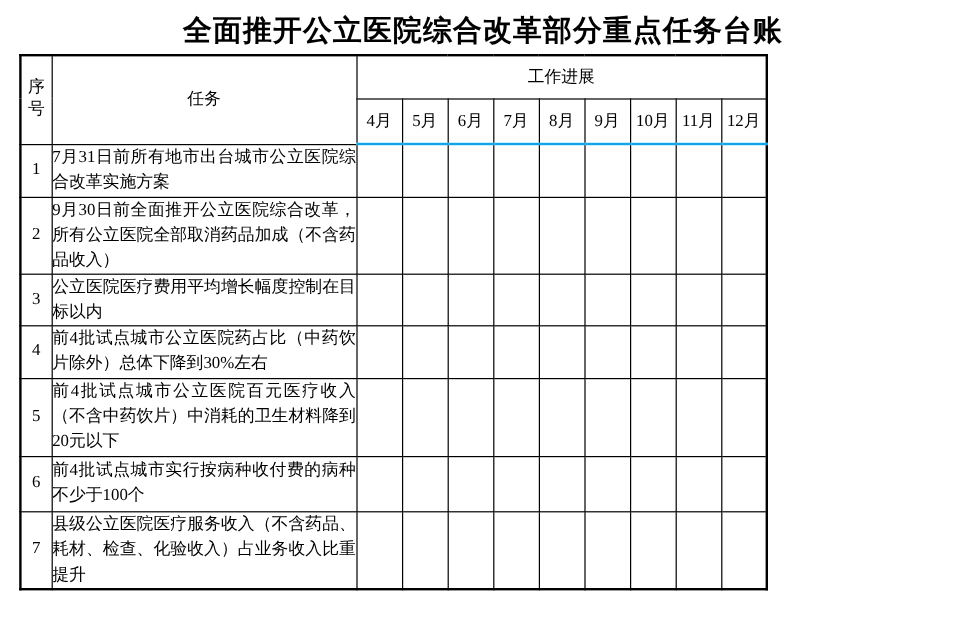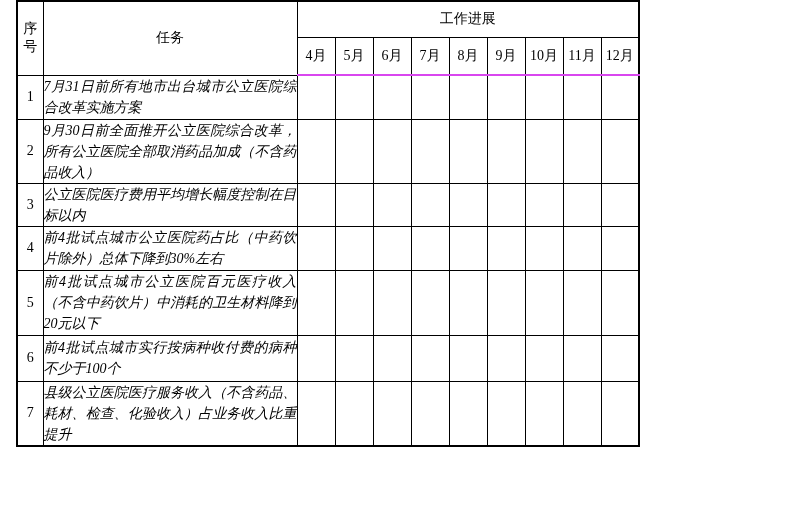--- a/index.html
+++ b/index.html
@@ -35,44 +35,44 @@
   table.ledger th, table.ledger td {
     border: 1px solid #000;
     padding: 0;
     font-size: 14px;
     font-weight: normal;
     vertical-align: middle;
     overflow: hidden;
   }
   tr.hr1 { height: 36px; }
   tr.hr2 { height: 38px; }
-  tr.hr2 th { border-bottom: 2px solid #d946ef; }
+  tr.hr2 th { border-bottom: 2px solid #0ea5e9; }
   th.serial-h { line-height: 18px; padding: 0 1px; text-align: center; }
   th.center-h { text-align: center; }
   td.no { text-align: center; font-size: 13px; }
   td.task {
     text-align: justify;
     text-justify: inter-ideograph;
     padding: 1px 3px 1px 3px;
     line-height: 21px;
-    font-style: italic;
   }
   tr.r1 { height: 44px; }
   tr.r2 { height: 63px; }
   tr.r3 { height: 42px; }
   tr.r4 { height: 44px; }
   tr.r5 { height: 65px; }
   tr.r6 { height: 46px; }
   tr.r7 { height: 61px; }
 </style>
 </head>
 <body>
 
 <div class="page">
 
+  <div class="title">全面推开公立医院综合改革部分重点任务台账</div>
 
   <table class="ledger">
     <colgroup>
       <col style="width:26px">
       <col style="width:254px">
       <col>
         <col>
         <col>
         <col>
         <col>

